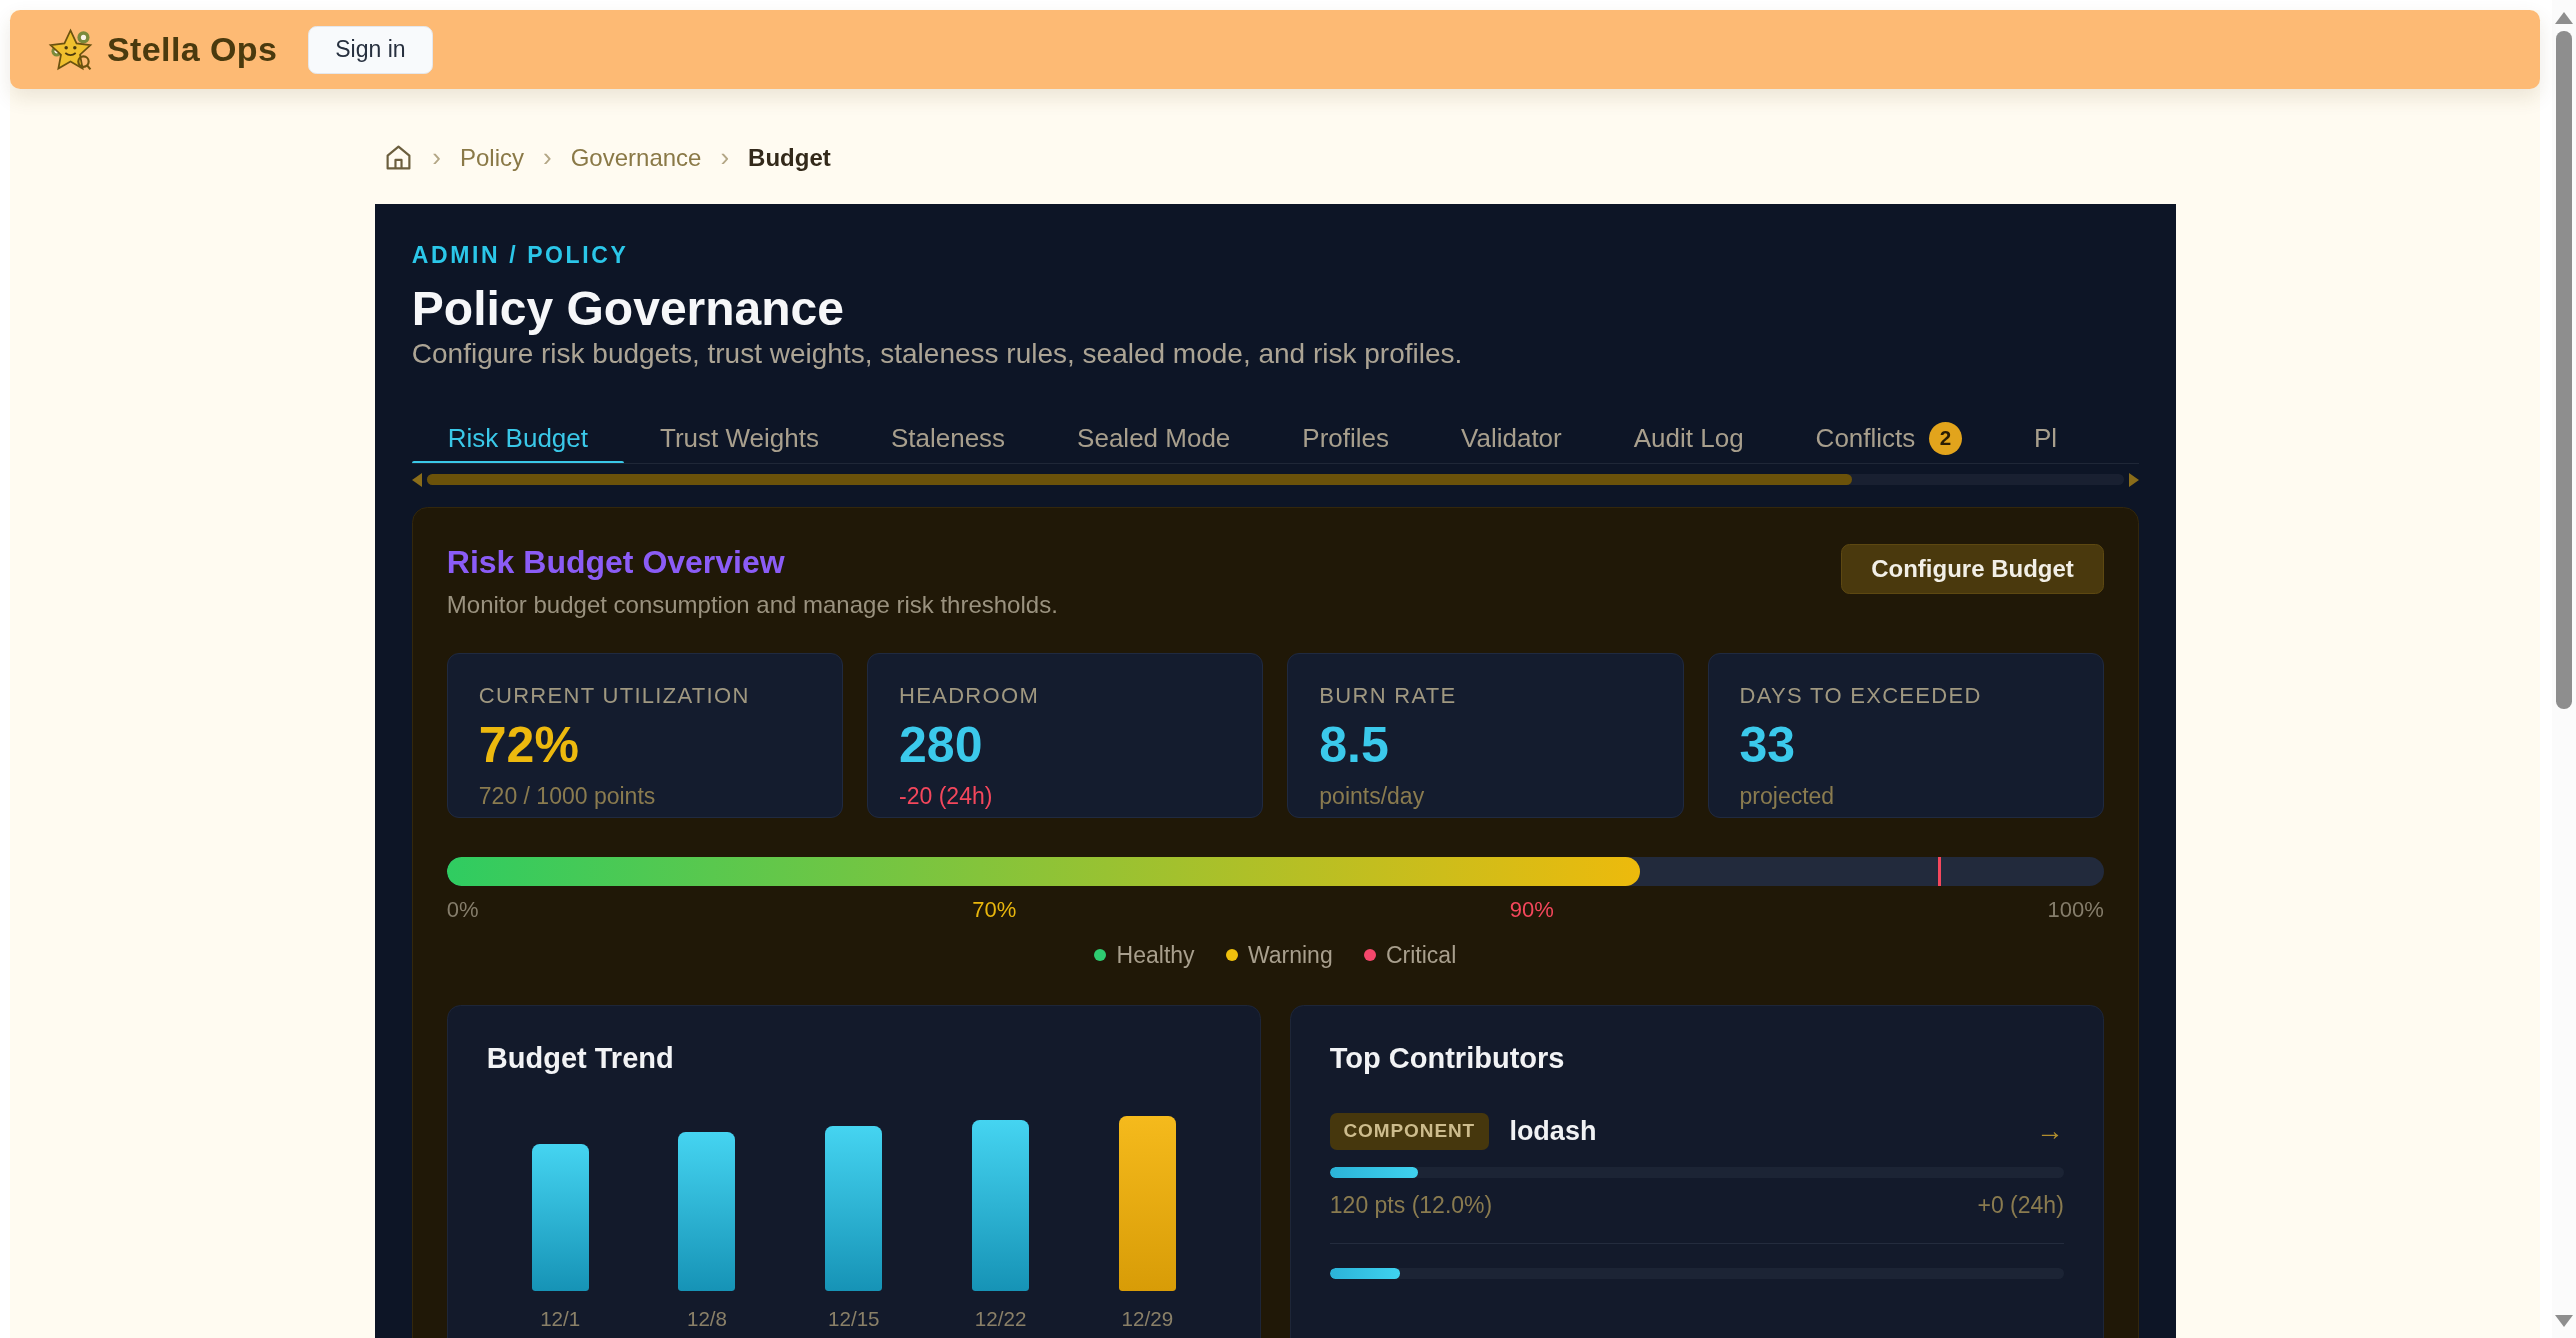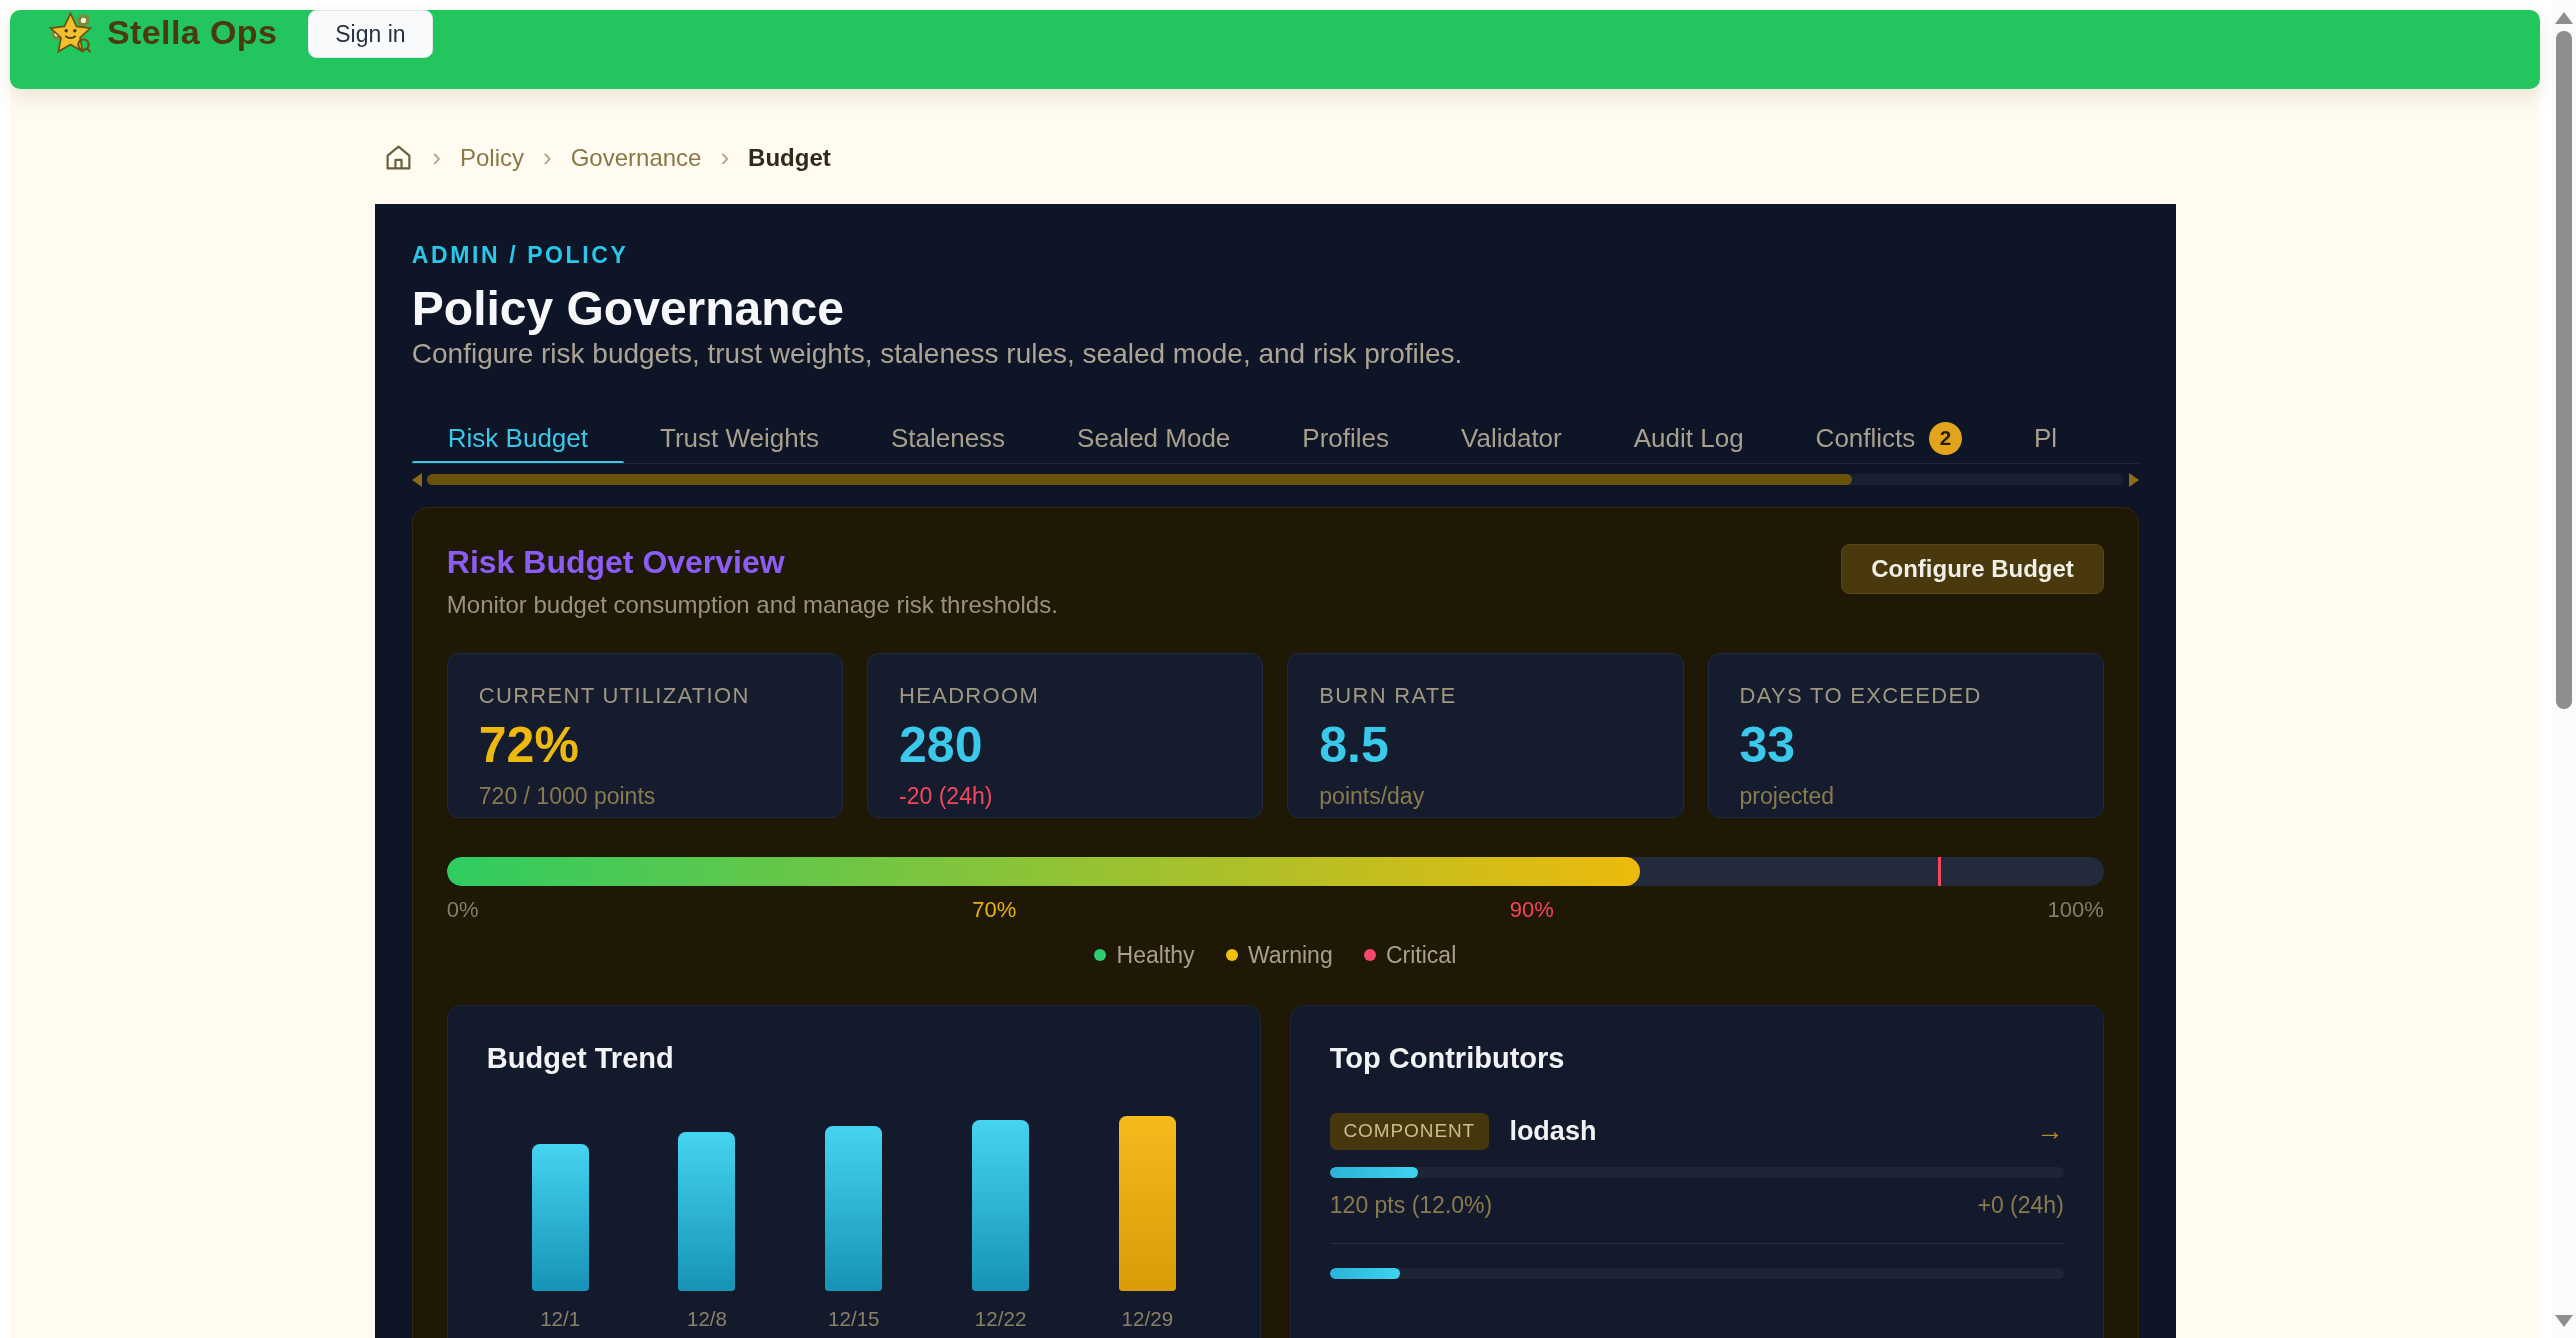--- a/index.html
+++ b/index.html
@@ -3,22 +3,22 @@
 <meta charset="utf-8">
 <style>
   * { margin:0; padding:0; box-sizing:border-box; }
   html,body { background:#ffffff; font-family:"Liberation Sans", sans-serif; }
   .stage { position:relative; width:2576px; height:1339px; background:#ffffff; overflow:hidden; }
 
   
   .page { position:absolute; left:10.3px; top:10.3px; width:2530px; height:1328px; background:#FFFBF1; }
 
   
-  .topbar { position:relative; height:79px; background:#22c55e; border-radius:10.3px;
-            box-shadow:0 8.6px 19px rgba(95,75,25,0.12); display:flex; align-items:flex-start; padding:0 38px; z-index:5; }
+  .topbar { position:relative; height:79px; background:#fdba74; border-radius:10.3px;
+            box-shadow:0 8.6px 19px rgba(95,75,25,0.12); display:flex; align-items:center; padding:0 38px; z-index:5; }
   .brand { display:flex; align-items:center; gap:13.7px; cursor:pointer; }
   .brand-name { font-size:34px; font-weight:bold; color:#4A3A0E; letter-spacing:0.4px; }
   .signin-btn { margin-left:31px; background:#F8FAFC; border:0.9px solid #E4E7EC; border-radius:8.6px;
                 height:48px; padding:0 26px; font-size:23px; color:#27303F; display:flex; align-items:center; }
 
   
   .breadcrumb { display:flex; align-items:center; gap:19px; margin:53px 0 0 374px; font-size:24px; }
   .crumb-link { color:#8A7947; }
   .crumb-sep { color:#B3A685; font-size:26px; }
   .crumb-current { color:#33291A; font-weight:bold; }
@@ -79,21 +79,21 @@
   
   .chart { margin-top:41px; display:flex; justify-content:space-around; align-items:flex-end; height:215px; }
   .bar-slot { display:flex; flex-direction:column; align-items:center; justify-content:flex-end; height:100%; }
   .trend-bar { width:57px; border-radius:7.7px 7.7px 3.4px 3.4px; }
   .bar-label { margin-top:15.5px; font-size:20.6px; color:#8A8068; }
 
   
   .contrib-list { margin-top:38px; }
   .contrib-item { margin-top:0; }
   .contrib-head { display:flex; align-items:center; gap:20.6px; }
-  .contrib-badge { background:#46370D; color:#CDBC8D; font-size:19px; font-weight:normal; letter-spacing:0.9px;
+  .contrib-badge { background:#46370D; color:#CDBC8D; font-size:19px; font-weight:bold; letter-spacing:0.9px;
                    border-radius:6.9px; padding:7.7px 13.7px; }
   .contrib-name { font-size:27px; font-weight:bold; color:#F1F2F4; }
   .contrib-arrow { margin-left:auto; font-size:27.5px; }
   .contrib-bar { margin-top:17px; height:11px; border-radius:6px; background:#1C2435; position:relative; overflow:hidden; }
   .contrib-fill { position:absolute; left:0; top:0; bottom:0; border-radius:6px;
                   background:linear-gradient(90deg,#2BB3D8,#3FD2EF); }
   .contrib-stats { margin-top:13.7px; display:flex; justify-content:space-between; font-size:23px; color:#8A7B4F; }
   .contrib-div { border-top:0.9px solid #242C3E; margin:24px 0; }
 
   

